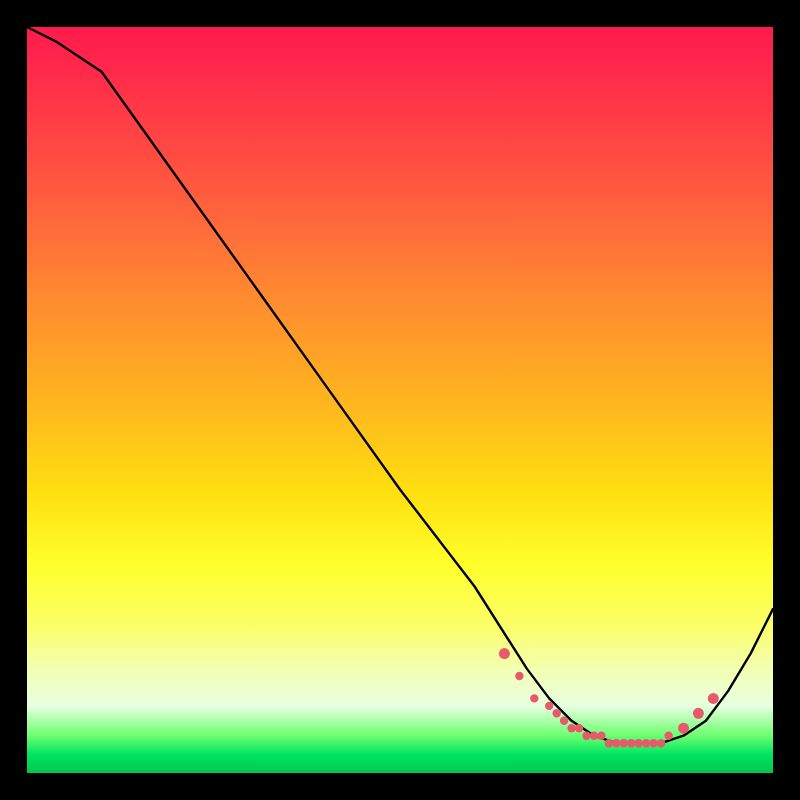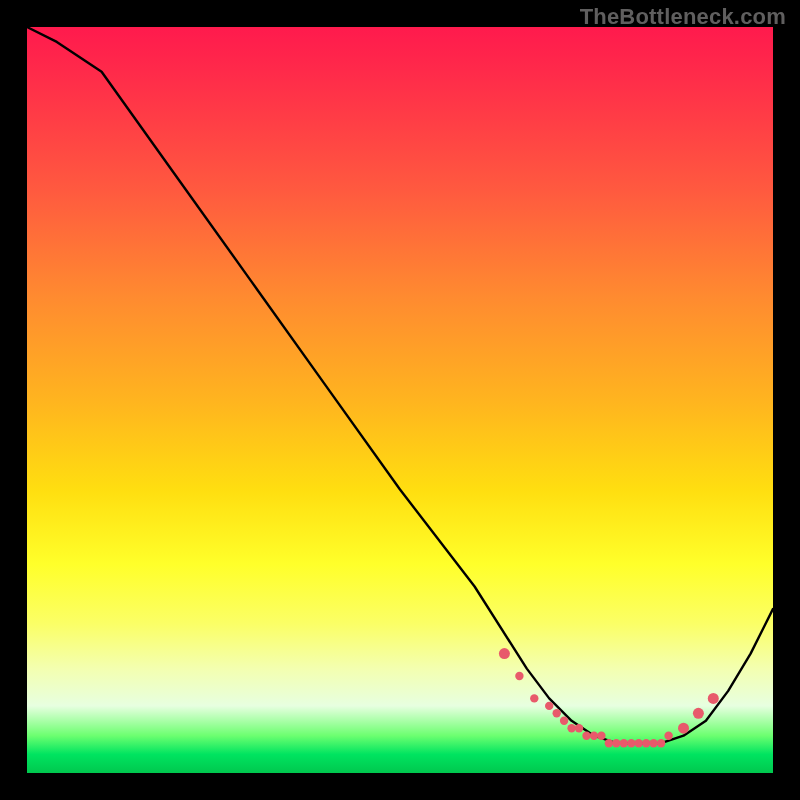--- a/index.html
+++ b/index.html
@@ -87,14 +87,13 @@
         <circle cx="611.7" cy="716.2" r="4.2" fill="#e85a6b"></circle>
         <circle cx="619.2" cy="716.2" r="4.2" fill="#e85a6b"></circle>
         <circle cx="626.6" cy="716.2" r="4.2" fill="#e85a6b"></circle>
         <circle cx="634.1" cy="716.2" r="4.2" fill="#e85a6b"></circle>
         <circle cx="641.6" cy="708.7" r="4.2" fill="#e85a6b"></circle>
         <circle cx="656.5" cy="701.2" r="5.5" fill="#e85a6b"></circle>
         <circle cx="671.4" cy="686.3" r="5.5" fill="#e85a6b"></circle>
         <circle cx="686.3" cy="671.4" r="5.5" fill="#e85a6b"></circle>
       </g>
   </svg>
-  <div class="watermark">TheBottleneck.com</div>
 </div>
 
 </body></html>

